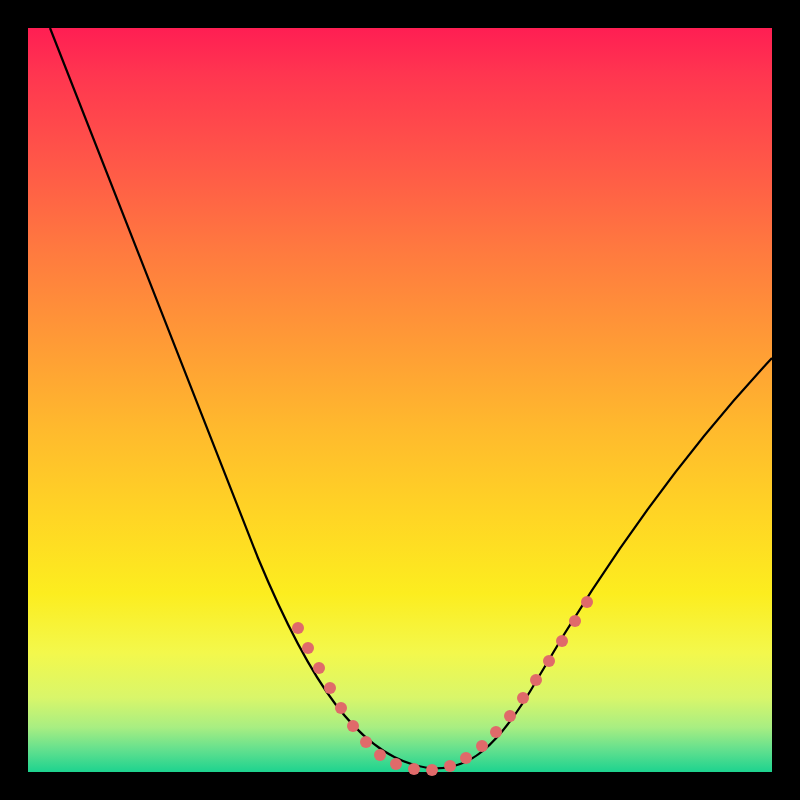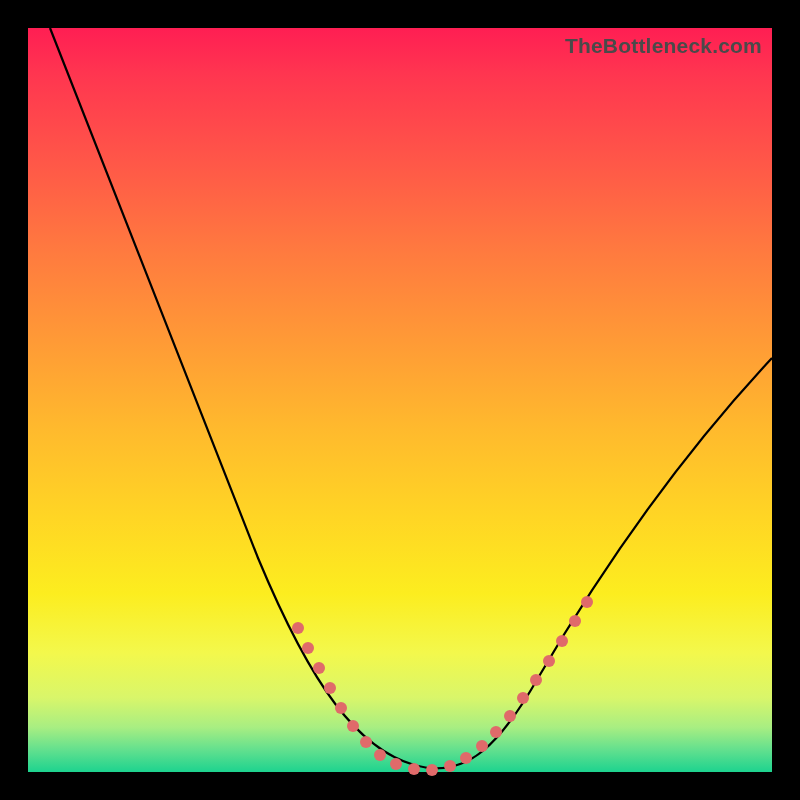--- a/index.html
+++ b/index.html
@@ -60,21 +60,20 @@
     height: 744px;
     overflow: visible;
   }
 </style>
 </head>
 <body>
 
 <div class="frame">
   <div class="plot-area">
 
-    <div class="watermark">TheBottleneck.com</div>
 
     <svg class="curve" viewBox="0 0 744 744" preserveAspectRatio="none">
 
       <path d="M 22 0
                C 70 120, 140 300, 230 530
                C 280 650, 330 730, 400 740
                C 440 744, 470 720, 510 650
                C 580 530, 660 420, 744 330" fill="none" stroke="#000" stroke-width="2.2"></path>
 
       <g fill="#e06a6a" stroke="#e06a6a" stroke-width="0">

